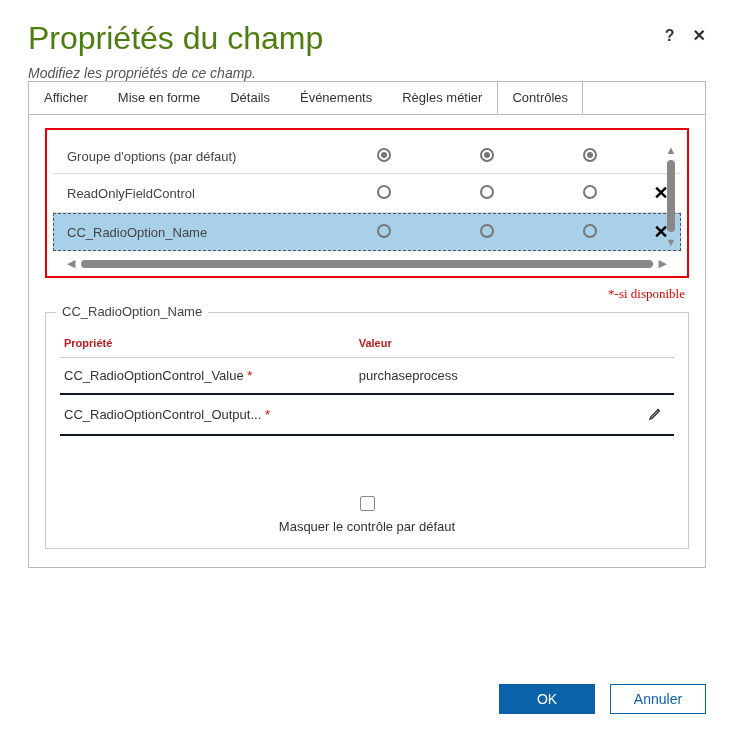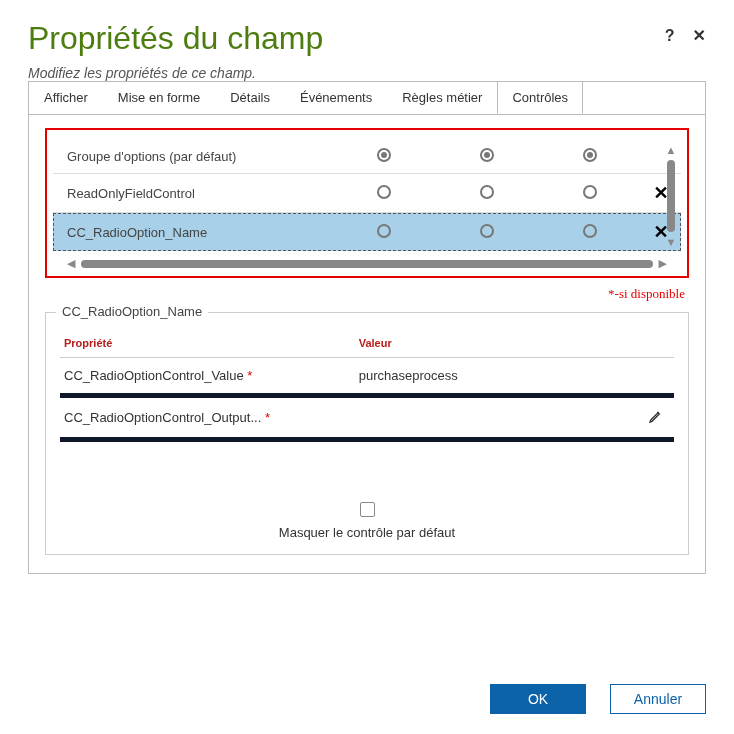--- a/index.html
+++ b/index.html
@@ -41,29 +41,29 @@
 .hscroll .arrow { font-size: 11px; color: #888; }
 .hscroll .track { flex: 1; height: 8px; background: #888; border-radius: 4px; margin: 0 6px; }
 
 .red-note { color: #e60000; font-size: 13px; text-align: right; margin: 8px 4px 10px 0; font-family: Liberation Serif, serif; }
 
 .fieldset { border: 1px solid #ccc; margin-top: 2px; padding: 10px 14px 14px 14px; position: relative; }
 .legend { position: absolute; top: -9px; left: 10px; background: #fff; padding: 0 6px; font-size: 13px; color: #444; }
 
 .prop-table { width: 100%; border-collapse: collapse; margin-top: 6px; }
 .prop-table th { text-align: left; font-weight: 700; font-size: 11px; color: #b91c1c; padding: 8px 4px; border-bottom: 1px solid #ccc; }
-.prop-table td { padding: 10px 4px; font-size: 13px; color: #333; border-bottom: 5px solid #0f172a; }
+.prop-table td { padding: 10px 4px; font-size: 13px; color: #333; border-bottom: 2px solid #0f172a; }
 .req { color: #e00000; }
 
 .pencil { cursor: pointer; }
 
 .hide-row { display: flex; align-items: center; gap: 8px; margin-top: 60px; flex-direction: column; }
 .chk { width: 15px; height: 15px; border: 1px solid #888; border-radius: 2px; display: inline-block; }
 
-.footer { position: absolute; bottom: 20px; right: 28px; display: flex; gap: 24px; text-align: center; }
+.footer { position: absolute; bottom: 20px; right: 28px; display: flex; gap: 15px; text-align: center; }
 .btn { width: 96px; height: 30px; font-size: 14px; border: 1px solid #0b62a8; display: flex; align-items: center; justify-content: center; cursor: pointer; }
 .btn.primary { background: #0b62a8; color: #fff; }
 .btn.secondary { background: #fff; color: #0b62a8; }
 </style>
 </head>
 <body>
 
 <div class="header-row">
   <div>
     <div class="title">Propriétés du champ</div>

